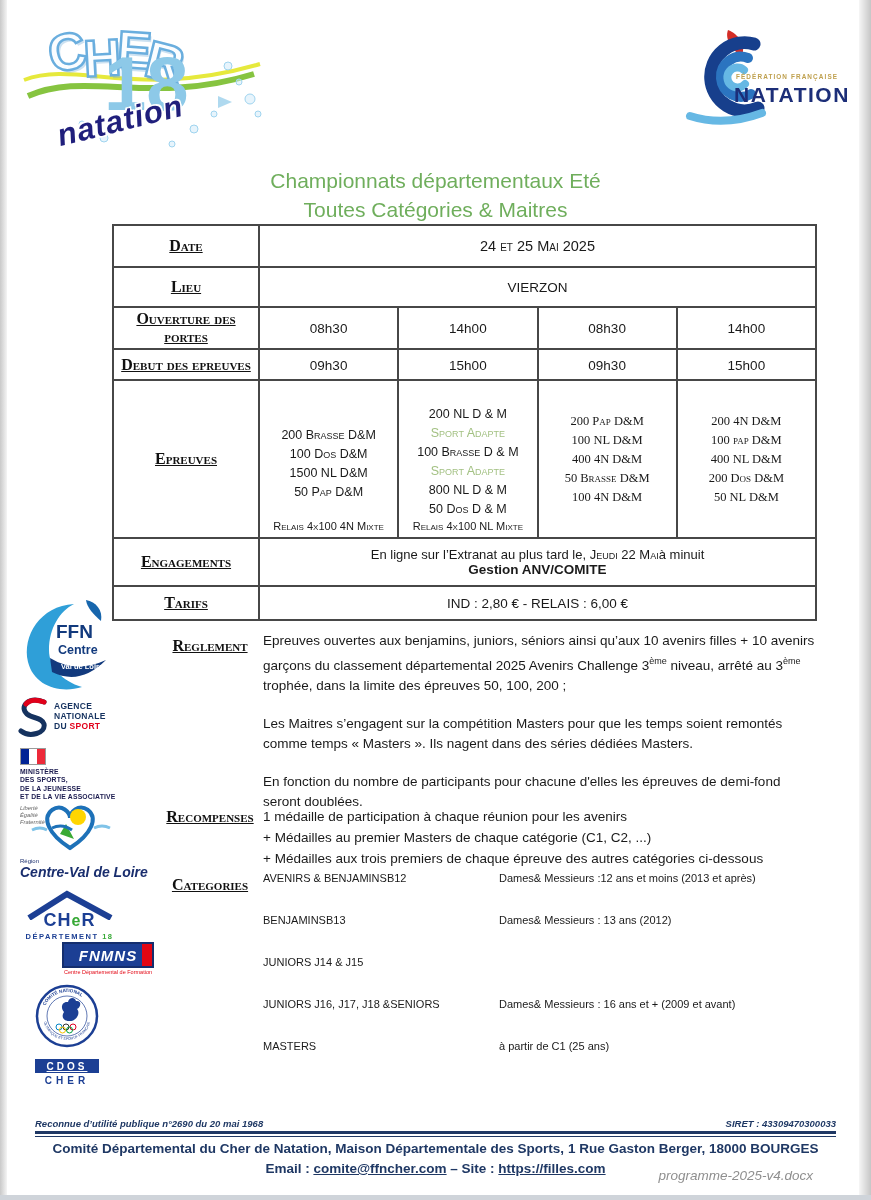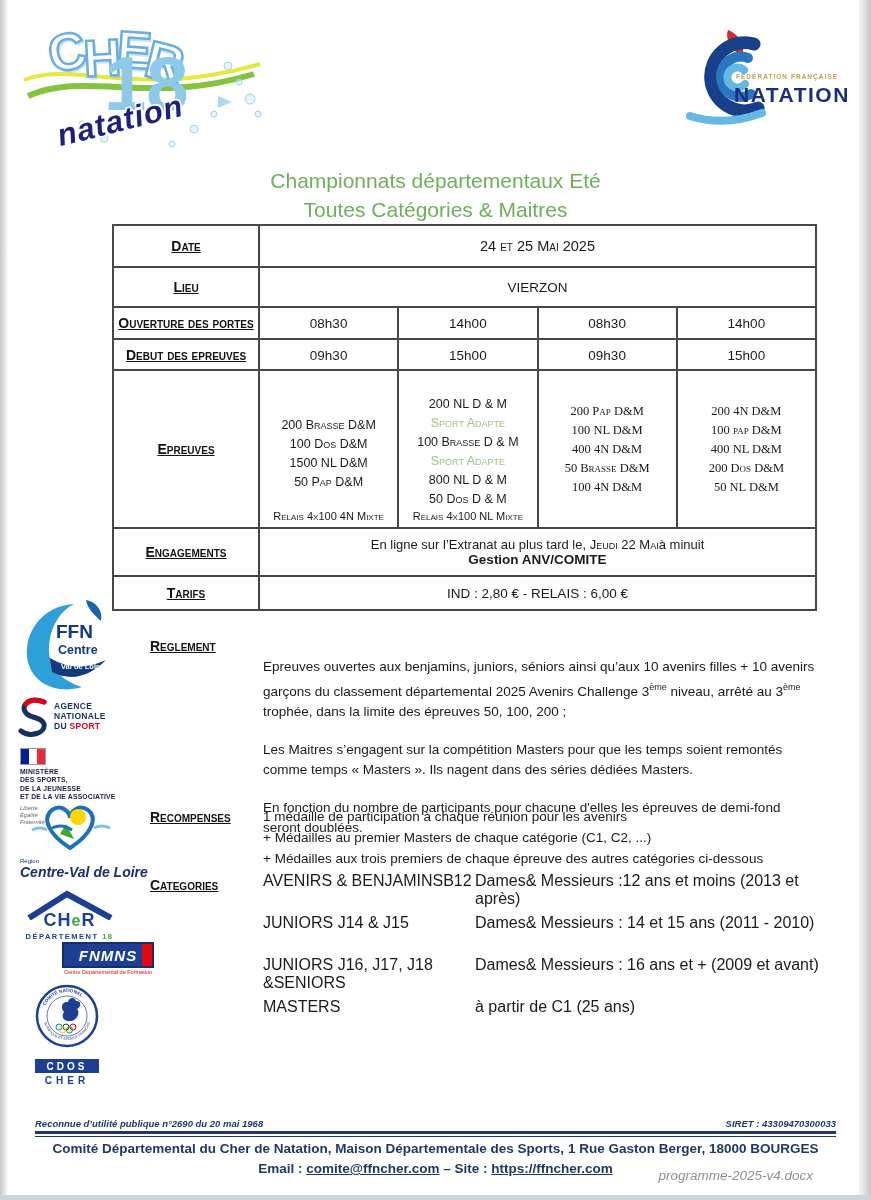--- a/index.html
+++ b/index.html
@@ -27,47 +27,47 @@
   
   .ffn-logo{position:absolute;left:676px;top:28px;width:172px;height:102px;}
 
   
   .doc-title{position:absolute;left:0;top:166px;width:871px;text-align:center;color:#6fae5c;font-size:21px;line-height:29px;}
 
   
   .maintable{position:absolute;left:112px;top:224px;border-collapse:collapse;table-layout:fixed;width:705px;}
   .maintable td{border:2px solid #474747;vertical-align:middle;text-align:center;padding:2px 3px;}
   .lblcell{width:138px;}
-  .lbl{font-variant:small-caps;font-weight:bold;text-decoration:underline;font-size:14px;color:#111;}
+  .lbl{font-variant:small-caps;font-weight:bold;text-decoration:underline;font-size:16px;color:#111;font-family:Liberation Serif, serif;}
   .val{font-size:13.5px;}
   .sc{font-variant:small-caps;}
   .r-date{height:42px;}  .r-date .val{font-size:14.5px;}
   .r-lieu{height:40px;}
   .r-portes{height:32px;} .r-debut{height:31px;}
   .r-epr{height:156px;}
   .epr-cell{position:relative;vertical-align:top;}
   .ev{font-size:12.5px;line-height:19px;font-variant:small-caps;}
   .ev.g{color:#a3c183;}
   .ev-top1{padding-top:10px;}
   .ev-top2{padding-top:5px;}
   .ev-mid{display:flex;flex-direction:column;justify-content:center;height:152px;font-family:Liberation Serif, serif;}
   .relais{position:absolute;left:0;right:0;bottom:5px;font-size:11px;font-variant:small-caps;}
   .r-eng{height:48px;border-radius:17px;}
   .eng1{font-size:13px;}
   .eng2{font-size:13.5px;font-weight:bold;}
   .r-tar{height:34px;padding-left:16px;}
 
   
-  .sec-label{position:absolute;left:150px;width:120px;text-align:left;}
-  .body-text{position:absolute;left:263px;width:557px;font-size:13.5px;line-height:20px;text-align:left;margin-top:26px;}
+  .sec-label{position:absolute;left:150px;width:120px;text-align:center;}
+  .body-text{position:absolute;left:263px;width:557px;font-size:13.5px;line-height:20px;text-align:left;}
   .body-text p{margin:0 0 18px 0;}
   sup{font-size:9px;}
   .rec-lines{position:absolute;left:263px;top:806px;width:580px;font-size:13.5px;line-height:21px;}
   .cat-rows{position:absolute;left:263px;top:872px;width:560px;}
-  .cat-row{display:flex;height:42px;font-size:16px;}
+  .cat-row{display:flex;height:42px;font-size:11px;gap:24px;}
   .cat-name{width:212px;flex:0 0 212px;}
   .cat-desc{flex:1;}
 
   
   .slogo{position:absolute;}
   .ans-box{display:flex;align-items:center;gap:4px;}
   .ans-txt{font-size:8.5px;font-weight:bold;color:#15325f;line-height:10px;letter-spacing:.3px;}
   .ans-red{color:#e1001a;}
   .min-flag{width:24px;height:15px;display:flex;border:1px solid #9a9a9a;margin-bottom:3px;}
   .min-flag i{flex:1;}
@@ -79,21 +79,21 @@
   .cher-dept-word{font-size:18px;font-weight:bold;color:#1c3f94;letter-spacing:1px;}
   .cher-dept-word .ge{color:#37a936;font-size:16px;}
   .cher-dept-sub{font-size:7.5px;font-weight:bold;color:#1c3f94;letter-spacing:1.5px;margin-top:1px;}
   .cher-dept-sub .ge{color:#37a936;}
   .fnmns-box{width:88px;height:22px;background:#1c3f94;border:2px solid #142e6e;position:relative;
       display:flex;align-items:center;justify-content:center;}
   .fnmns-box i{position:absolute;right:0;top:0;bottom:0;width:10px;background:#e30613;}
   .fnmns-name{color:#fff;font-weight:bold;font-style:italic;font-size:15px;letter-spacing:1px;z-index:1;}
   .fnmns-sub{font-size:5.5px;color:#e30613;text-align:center;width:92px;margin-top:1px;}
   .cdos-bar{width:64px;height:14px;background:#1c3f94;color:#fff;font-size:10px;font-weight:bold;
-      letter-spacing:3px;display:flex;align-items:center;justify-content:center;margin:3px 0 2px 7px;}
+      letter-spacing:3px;display:flex;align-items:center;justify-content:center;margin:3px 0 2px 7px;text-decoration:underline;}
   .cdos-cher{font-size:10px;font-weight:bold;color:#1c3f94;letter-spacing:4px;text-align:center;width:78px;}
 
   
   .footer-top{position:absolute;left:35px;top:1118px;width:801px;display:flex;justify-content:space-between;
       font-size:9.5px;font-weight:bold;font-style:italic;color:#1f3864;}
   .footer-rule1{position:absolute;left:35px;top:1131px;width:801px;border-top:3px solid #1f3864;}
   .footer-rule2{position:absolute;left:35px;top:1136px;width:801px;border-top:1px solid #1f3864;}
   .footer-addr{position:absolute;left:0;top:1141px;width:871px;text-align:center;font-size:13.5px;font-weight:bold;color:#1f3864;}
   .footer-mail{position:absolute;left:0;top:1161px;width:871px;text-align:center;font-size:13.5px;font-weight:bold;color:#1f3864;}
   .footer-mail a{color:#1f3864;text-decoration:underline;cursor:pointer;}
@@ -241,22 +241,25 @@
     <div>+ Médailles aux trois premiers de chaque épreuve des autres catégories ci-dessous</div>
   </div>
 
   <div class="sec-label" style="top:876px;"><span class="lbl">Categories</span></div>
   <div class="cat-rows">
     <div class="cat-row">
       <div class="cat-name">AVENIRS &amp; BENJAMINSB12</div>
       <div class="cat-desc">Dames&amp; Messieurs :12 ans et moins (2013 et après)</div>
     </div>
     <div class="cat-row">
+      <div class="cat-name">BENJAMINSB13</div>
+      <div class="cat-desc">Dames&amp; Messieurs : 13 ans (2012)</div>
+    </div>
+    <div class="cat-row">
       <div class="cat-name">JUNIORS J14 &amp; J15</div>
-      <div class="cat-desc">Dames&amp; Messieurs : 14 et 15 ans (2011 - 2010)</div>
     </div>
     <div class="cat-row">
       <div class="cat-name">JUNIORS J16, J17, J18 &amp;SENIORS</div>
       <div class="cat-desc">Dames&amp; Messieurs : 16 ans et + (2009 et avant)</div>
     </div>
     <div class="cat-row">
       <div class="cat-name">MASTERS</div>
       <div class="cat-desc">à partir de C1 (25 ans)</div>
     </div>
   </div>
@@ -356,16 +359,16 @@
   </div>
 
   <div class="footer-top">
     <span>Reconnue d’utilité publique n°2690 du 20 mai 1968</span>
     <span>SIRET : 43309470300033</span>
   </div>
   <div class="footer-rule1"></div>
   <div class="footer-rule2"></div>
   <div class="footer-addr">Comité Départemental du Cher de Natation, Maison Départementale des Sports, 1 Rue Gaston Berger, 18000 BOURGES</div>
   <div class="footer-mail">
-    <span>Email : </span><a>comite@ffncher.com</a><span> – Site : </span><a>https://ffncher.com</a>
+    <span>Email : </span><a>comite@ffncher.com</a><span> – Site : </span><a>https://filles.com</a>
   </div>
   <div class="docname">programme-2025-v4.docx</div>
 </div>
 
 </body></html>

